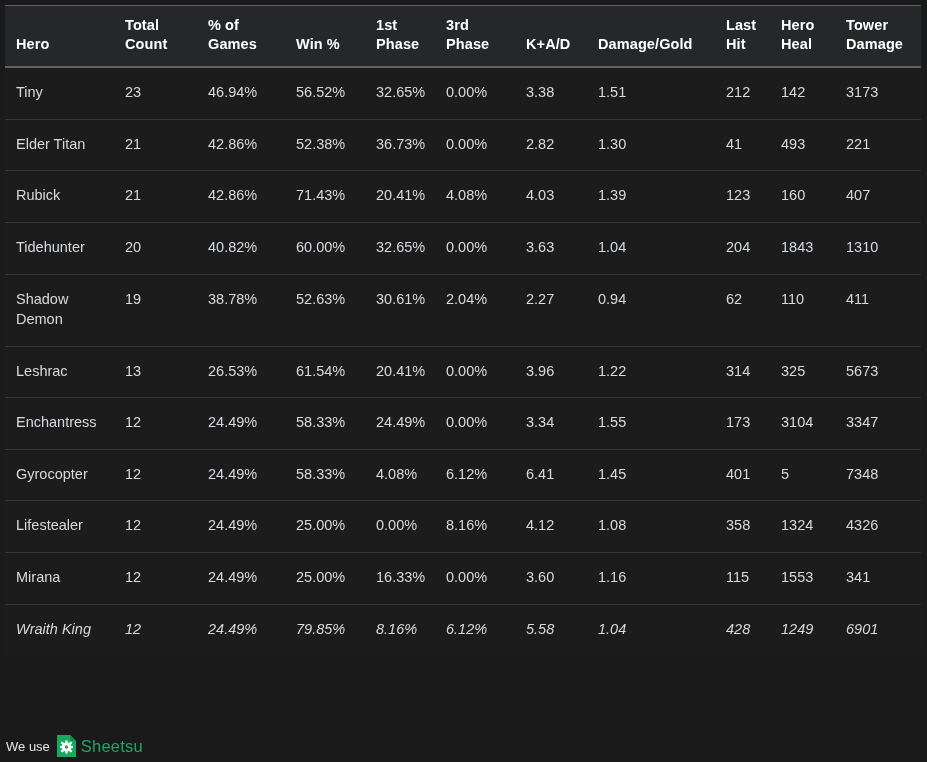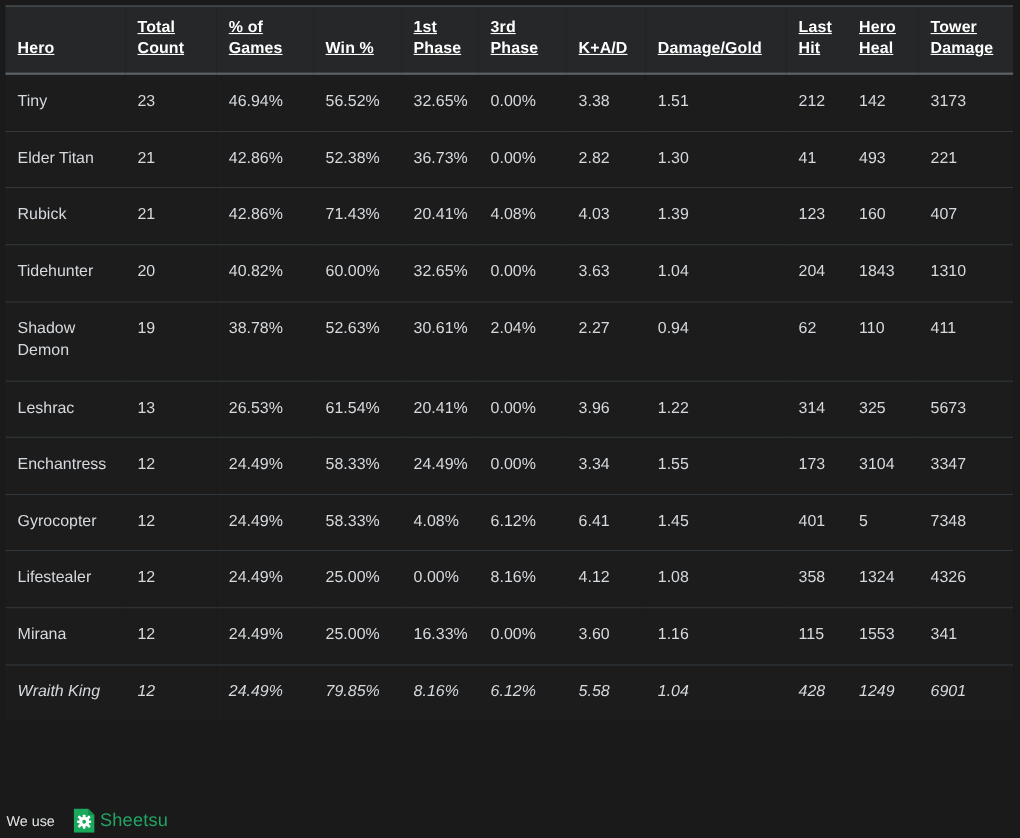--- a/index.html
+++ b/index.html
@@ -40,21 +40,20 @@
     text-align: left;
     vertical-align: bottom;
     font-size: 14.5px;
     font-weight: bold;
     color: #ffffff;
     padding: 10px 6px 12px 11px;
     border-top: 1px solid #5c6368;
     border-bottom: 2px solid #5c6368;
     line-height: 1.32;
     letter-spacing: 0.1px;
-    text-decoration: underline;
   }
   table.stats tbody td {
     text-align: left;
     vertical-align: top;
     font-size: 14.5px;
     font-weight: normal;
     color: #d6dade;
     padding: 14px 6px 16px 11px;
     border-bottom: 1px solid #31383d;
     line-height: 1.42;
@@ -77,21 +76,21 @@
   .col-lasthit     { width: 55px;  }
   .col-heroheal    { width: 65px;  }
   .col-towerdamage { width: 86px;  }
 
   .footer {
     position: absolute;
     left: 6px;
     top: 735px;
     display: flex;
     align-items: center;
-    gap: 17px;
+    gap: 7px;
   }
   .footer-text {
     font-size: 13px;
     color: #e4e7ea;
     line-height: 1;
   }
   .sheetsu-logo {
     display: flex;
     align-items: center;
     gap: 5px;

